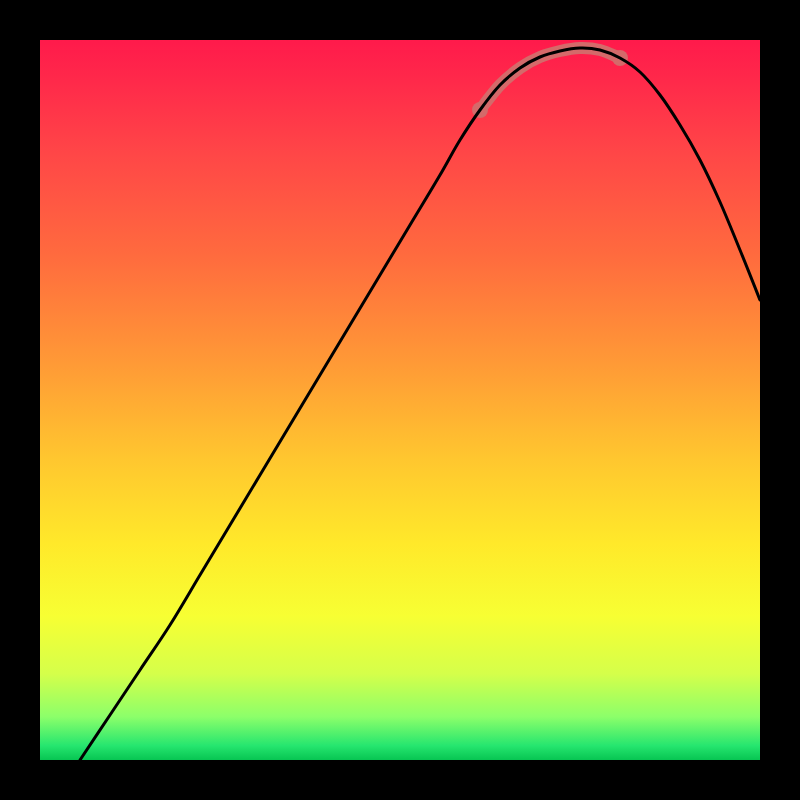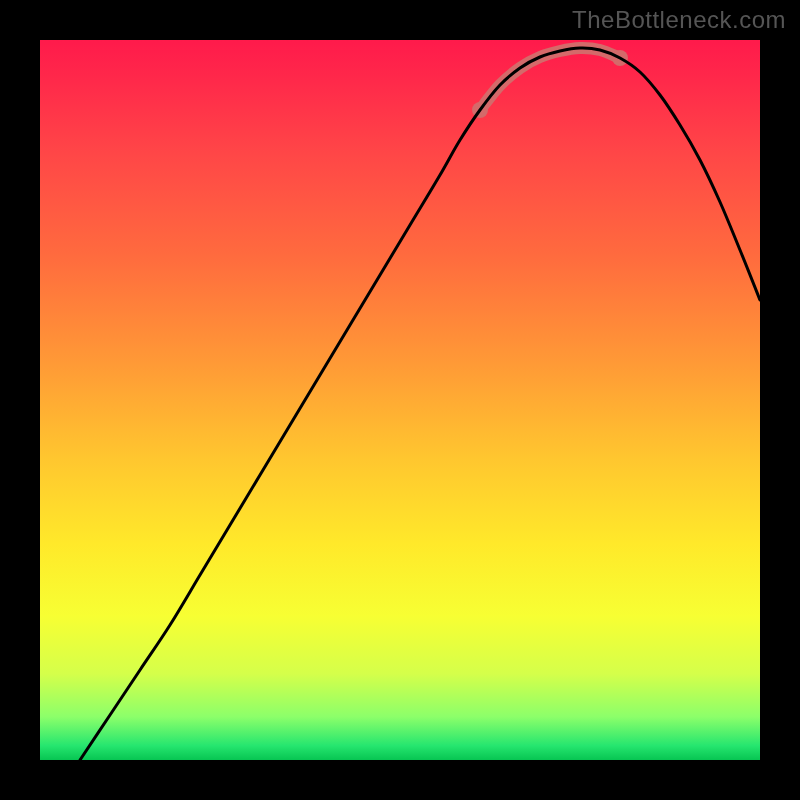--- a/index.html
+++ b/index.html
@@ -76,21 +76,20 @@
   }
   .curve-highlight-dot {
     fill: #d46a6a;
   }
 </style>
 </head>
 <body>
 
 <div class="frame">
 
-  <div class="watermark">TheBottleneck.com</div>
 
   <div class="plot-area">
     <div class="gradient"></div>
 
     <svg class="curve" viewBox="0 0 720 720" preserveAspectRatio="none">
       <path id="highlight-path" class="curve-highlight" d="M 440 70 C 443.3 65.8, 453.3 52.0, 460.0 45.0 C 466.7 38.0, 473.3 32.7, 480.0 28.0 C 486.7 23.3, 493.3 19.8, 500.0 17.0 C 506.7 14.2, 513.3 12.5, 520.0 11.0 C 526.7 9.5, 533.3 8.2, 540.0 8.0 C 546.7 7.8, 553.3 8.3, 560.0 10.0 C 566.7 11.7, 576.7 16.7, 580.0 18.0"></path>
       <circle id="hl-dot-a" class="curve-highlight-dot" r="8" cx="440" cy="70"></circle>
       <circle id="hl-dot-b" class="curve-highlight-dot" r="8" cx="580" cy="18"></circle>
       <path id="curve-path" class="curve-line" d="M 40 720 C 45.0 712.5, 60.0 690.0, 70.0 675.0 C 80.0 660.0, 90.0 645.0, 100.0 630.0 C 110.0 615.0, 120.0 600.8, 130.0 585.0 C 140.0 569.2, 150.0 551.7, 160.0 535.0 C 170.0 518.3, 180.0 501.7, 190.0 485.0 C 200.0 468.3, 210.0 451.7, 220.0 435.0 C 230.0 418.3, 240.0 401.7, 250.0 385.0 C 260.0 368.3, 270.0 351.7, 280.0 335.0 C 290.0 318.3, 300.0 301.7, 310.0 285.0 C 320.0 268.3, 330.0 251.7, 340.0 235.0 C 350.0 218.3, 360.0 201.7, 370.0 185.0 C 380.0 168.3, 391.7 149.2, 400.0 135.0 C 408.3 120.8, 413.3 110.8, 420.0 100.0 C 426.7 89.2, 433.3 79.2, 440.0 70.0 C 446.7 60.8, 453.3 52.0, 460.0 45.0 C 466.7 38.0, 473.3 32.7, 480.0 28.0 C 486.7 23.3, 493.3 19.8, 500.0 17.0 C 506.7 14.2, 513.3 12.5, 520.0 11.0 C 526.7 9.5, 533.3 8.2, 540.0 8.0 C 546.7 7.8, 553.3 8.3, 560.0 10.0 C 566.7 11.7, 573.3 14.3, 580.0 18.0 C 586.7 21.7, 593.3 25.8, 600.0 32.0 C 606.7 38.2, 613.3 46.2, 620.0 55.0 C 626.7 63.8, 633.3 74.2, 640.0 85.0 C 646.7 95.8, 653.3 107.2, 660.0 120.0 C 666.7 132.8, 673.3 147.0, 680.0 162.0 C 686.7 177.0, 693.3 193.7, 700.0 210.0 C 706.7 226.3, 716.7 251.7, 720.0 260.0"></path>
     </svg>

